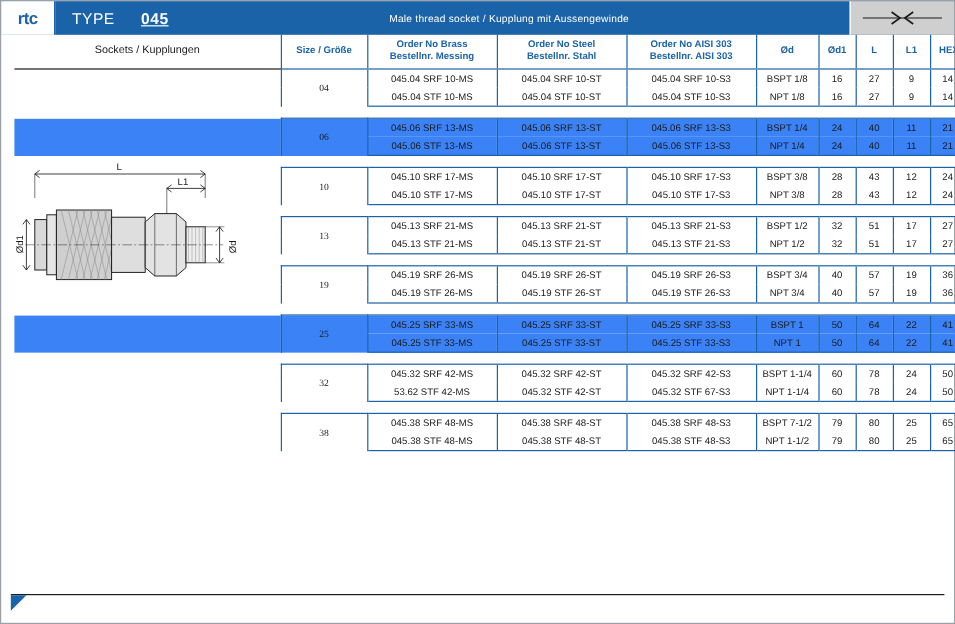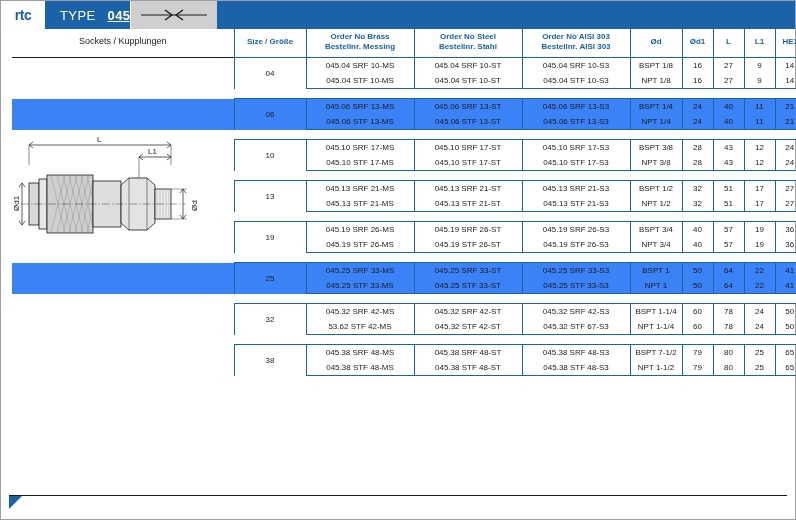--- a/index.html
+++ b/index.html
@@ -51,21 +51,21 @@
   }
   .header-title {
     display: flex;
     align-items: center;
     padding-left: 14px;
     font-size: 13px;
     letter-spacing: 0.4px;
   }
   .header-title .type-word {
     font-weight: normal;
-    margin-right: 12px;
+    margin-right: 22px;
   }
   .header-title .type-num {
     font-weight: bold;
     text-decoration: underline;
   }
   .header-sub {
     flex: 1;
     display: flex;
     align-items: center;
     justify-content: center;
@@ -133,20 +133,21 @@
     font-size: 8px;
     color: #1b1b1b;
     height: 15px;
     padding: 0 2px;
   }
   td.size-cell {
     font-size: 15px;
     color: #1b1b1b;
     border-left: 1px solid #1b63a8;
     border-right: 1px solid #1b63a8;
+    font-family: Liberation Serif, serif;
   }
   td.data-cell { border-left: 1px solid #1b63a8; }
   td.plain { border: none; }
   .shade td { background: #3b82f6; margin-left: 28px; }
   .rowtop td.data-cell, .rowtop td.size-cell { border-top: 1px solid #1b63a8; }
   .rowbot td.data-cell, .rowbot td.size-cell { border-bottom: 1px solid #1b63a8; }
   td.right-edge { border-right: 4px solid #4d7c0f; }
 
   tr.gap td { height: 9px; border: none !important; background: #fff !important; }
 
@@ -182,20 +183,21 @@
 <div class="page">
 
   <div class="header">
     <div class="logo-box">
       <span class="logo-text">rtc</span>
     </div>
     <div class="header-title">
       <span class="type-word">TYPE</span>
       <span class="type-num">045</span>
     </div>
+    <div class="header-sub">Male thread socket / Kupplung mit Aussengewinde</div>
     <div class="header-symbol">
       <svg width="70" height="14" viewBox="0 0 70 14">
         <line x1="2" y1="7" x2="68" y2="7" stroke="#1b1b1b" stroke-width="1"></line>
         <polyline points="26,2 33,7 26,12" fill="none" stroke="#1b1b1b" stroke-width="1.4"></polyline>
         <polyline points="44,2 37,7 44,12" fill="none" stroke="#1b1b1b" stroke-width="1.4"></polyline>
       </svg>
     </div>
   </div>
 
   <div class="table-wrap">

